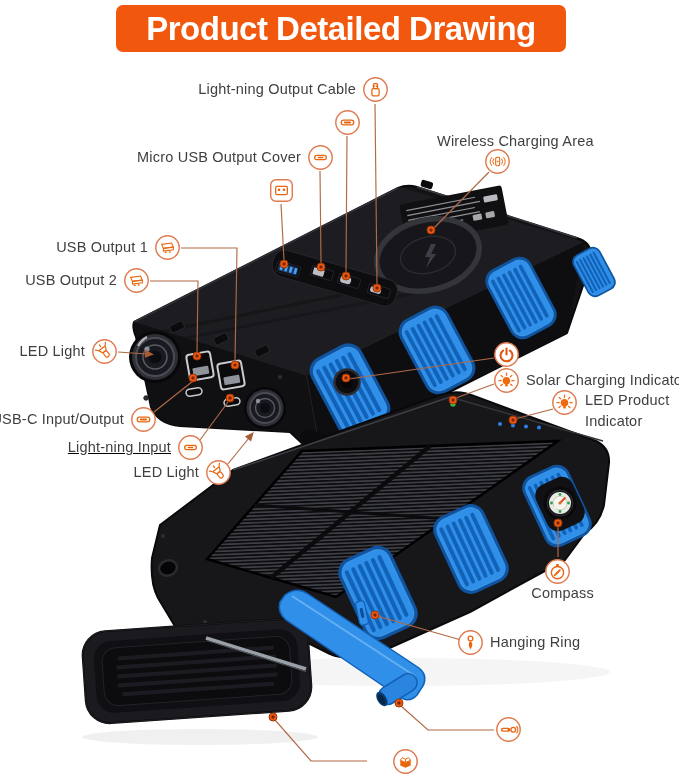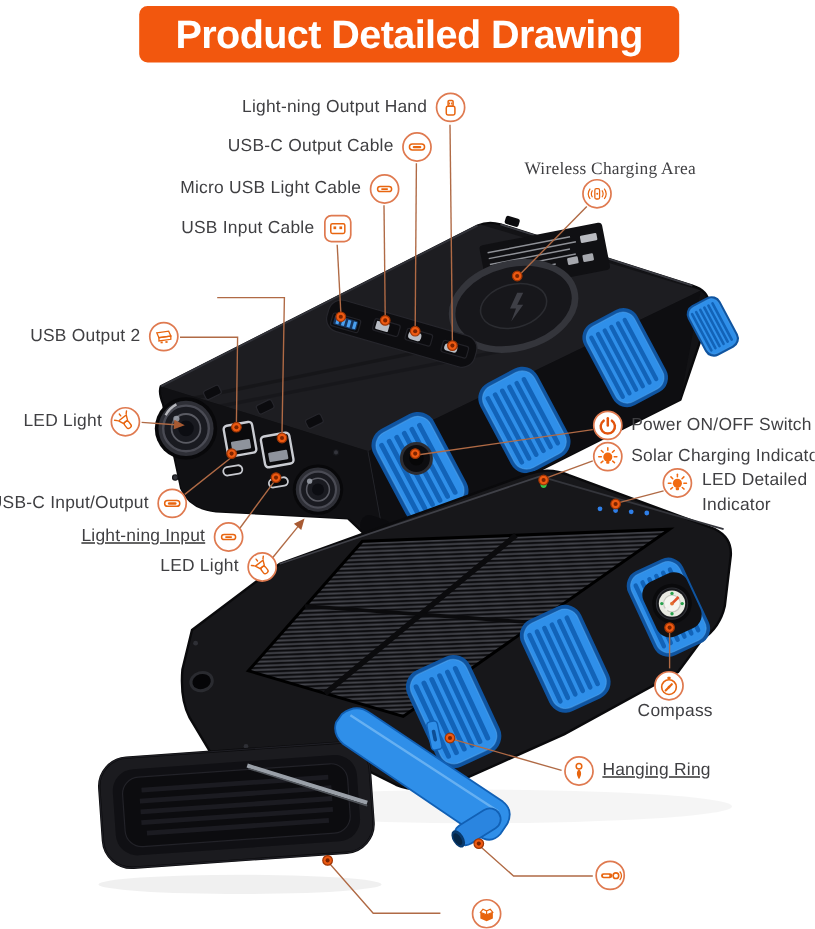--- a/index.html
+++ b/index.html
@@ -312,58 +312,66 @@
       <circle cx="273" cy="717" r="1.7"></circle>
     </g>
   </g>
 </svg>
 
 <div class="banner">
   <span>Product Detailed Drawing</span>
 </div>
 
 <div class="lblrow" style="right:290px;top:76px;">
-  <span class="lbltxt">Light-ning Output Hand</span>
+  <span class="lbltxt">Light-ning Output Cable</span>
   <svg class="ic" viewBox="0 0 30 30">
     <circle cx="15" cy="15" r="13" fill="#fff" stroke="#df7a50" stroke-width="1.6"></circle>
     <rect x="11" y="14" width="8" height="8" rx="1.5" fill="none" stroke="#e8650f" stroke-width="1.4"></rect>
     <rect x="12.7" y="8.6" width="4.6" height="5.4" rx="1" fill="none" stroke="#e8650f" stroke-width="1.4"></rect>
     <line x1="14" y1="10.5" x2="14" y2="12.3" stroke="#e8650f" stroke-width="1.1"></line>
     <line x1="16" y1="10.5" x2="16" y2="12.3" stroke="#e8650f" stroke-width="1.1"></line>
   </svg>
 </div>
 
 <div class="lblrow" style="right:318px;top:109px;">
-  <span class="lbltxt">USB-C Output Cable</span>
   <svg class="ic" viewBox="0 0 30 30">
     <circle cx="15" cy="15" r="13" fill="#fff" stroke="#df7a50" stroke-width="1.6"></circle>
     <rect x="8" y="12.3" width="14" height="5.4" rx="2.7" fill="none" stroke="#e8650f" stroke-width="1.4"></rect>
     <rect x="11" y="14" width="8" height="2.2" rx="1.1" fill="#e8650f"></rect>
   </svg>
 </div>
 
 <div class="lblrow" style="right:345px;top:144px;">
-  <span class="lbltxt">Micro USB Light Cable</span>
+  <span class="lbltxt">Micro USB Output Cover</span>
   <svg class="ic" viewBox="0 0 30 30">
     <circle cx="15" cy="15" r="13" fill="#fff" stroke="#df7a50" stroke-width="1.6"></circle>
     <rect x="8.5" y="12.6" width="13" height="4.8" rx="2.4" fill="none" stroke="#e8650f" stroke-width="1.4"></rect>
     <rect x="11.8" y="14.2" width="6.4" height="1.7" rx="0.8" fill="#e8650f"></rect>
   </svg>
 </div>
 
 <div class="lblrow" style="right:384px;top:177px;">
-  <span class="lbltxt">USB Input Cable</span>
   <svg class="ic" viewBox="0 0 30 30">
     <rect x="3" y="3" width="24" height="24" rx="6" fill="#fff" stroke="#df7a50" stroke-width="1.6"></rect>
     <rect x="8.5" y="10.5" width="13" height="9" rx="1.5" fill="none" stroke="#e8650f" stroke-width="1.4"></rect>
     <rect x="11" y="13" width="2.5" height="2.5" fill="#e8650f"></rect>
     <rect x="16.5" y="13" width="2.5" height="2.5" fill="#e8650f"></rect>
   </svg>
 </div>
 
+<div class="lblrow" style="right:498px;top:234px;">
+  <span class="lbltxt">USB Output 1</span>
+  <svg class="ic" viewBox="0 0 30 30">
+    <circle cx="15" cy="15" r="13" fill="#fff" stroke="#df7a50" stroke-width="1.6"></circle>
+    <path d="M8.5,11.5 L19.5,10 L21.5,14.5 L10.5,16 Z" fill="none" stroke="#e8650f" stroke-width="1.2"></path>
+    <path d="M10.5,16 L21.5,14.5 L21.5,17.5 L10.5,19 Z" fill="none" stroke="#e8650f" stroke-width="1.2"></path>
+    <rect x="12" y="19.6" width="2" height="1.6" fill="#e8650f"></rect>
+    <rect x="16.5" y="19.2" width="2" height="1.6" fill="#e8650f"></rect>
+  </svg>
+</div>
 
 <div class="lblrow" style="right:529px;top:267px;text-align:right;">
   <span class="lbltxt">USB Output 2</span>
   <svg class="ic" viewBox="0 0 30 30">
     <circle cx="15" cy="15" r="13" fill="#fff" stroke="#df7a50" stroke-width="1.6"></circle>
     <path d="M8.5,11.5 L19.5,10 L21.5,14.5 L10.5,16 Z" fill="none" stroke="#e8650f" stroke-width="1.2"></path>
     <path d="M10.5,16 L21.5,14.5 L21.5,17.5 L10.5,19 Z" fill="none" stroke="#e8650f" stroke-width="1.2"></path>
     <rect x="12" y="19.6" width="2" height="1.6" fill="#e8650f"></rect>
     <rect x="16.5" y="19.2" width="2" height="1.6" fill="#e8650f"></rect>
   </svg>
@@ -408,40 +416,39 @@
     <g transform="rotate(-38 15 15)" stroke="#e8650f" fill="none" stroke-width="1.3" stroke-linecap="round">
       <path d="M10.5,10.5 h9 l-2,4.5 h-5 Z"></path>
       <rect x="12.6" y="15" width="4.8" height="7" rx="2"></rect>
       <line x1="15" y1="8" x2="15" y2="5.8"></line>
       <line x1="9.8" y1="9.5" x2="8" y2="7.7"></line>
       <line x1="20.2" y1="9.5" x2="22" y2="7.7"></line>
     </g>
   </svg>
 </div>
 
-<div class="lblblock" style="left:437px;top:128px;font-family:Liberation Serif, serif;">
+<div class="lblblock" style="left:437px;top:128px;">
   <span class="lbltxt">Wireless Charging Area</span>
 </div>
 <svg class="icabs" style="left:484px;top:148px;" viewBox="0 0 30 30">
   <circle cx="15" cy="15" r="13" fill="#fff" stroke="#df7a50" stroke-width="1.6"></circle>
   <rect x="13" y="10.2" width="4.4" height="9.6" rx="1.4" fill="none" stroke="#e8650f" stroke-width="1.2"></rect>
   <circle cx="15.2" cy="15" r="0.9" fill="#e8650f"></circle>
   <path d="M10.8,11.8 a5.8,5.8 0 0 0 0,6.4" fill="none" stroke="#e8650f" stroke-width="1.1"></path>
   <path d="M19.6,11.8 a5.8,5.8 0 0 1 0,6.4" fill="none" stroke="#e8650f" stroke-width="1.1"></path>
   <path d="M8.7,10.2 a8,8 0 0 0 0,9.6" fill="none" stroke="#e8650f" stroke-width="1.1"></path>
   <path d="M21.7,10.2 a8,8 0 0 1 0,9.6" fill="none" stroke="#e8650f" stroke-width="1.1"></path>
 </svg>
 
 <div class="lblrow" style="left:493px;top:341px;">
   <svg class="ic" viewBox="0 0 30 30">
     <circle cx="15" cy="15" r="13" fill="#fff" stroke="#df7a50" stroke-width="1.6"></circle>
     <path d="M15,8.3 V15" stroke="#e2540e" stroke-width="2.3" stroke-linecap="round"></path>
     <path d="M11.2,10.6 a6.6,6.6 0 1 0 7.6,0" fill="none" stroke="#e2540e" stroke-width="2.3" stroke-linecap="round"></path>
   </svg>
-  <span class="lbltxt">Power ON/OFF Switch</span>
 </div>
 
 <div class="lblrow" style="left:493px;top:367px;">
   <svg class="ic" viewBox="0 0 30 30">
     <circle cx="15" cy="15" r="13" fill="#fff" stroke="#df7a50" stroke-width="1.6"></circle>
     <g stroke="#f26a10" stroke-width="1.4" stroke-linecap="round">
       <line x1="15" y1="9.2" x2="15" y2="6.8"></line>
           <line x1="19.3" y1="11" x2="21" y2="9.3"></line>
       <line x1="21" y1="15.2" x2="23.4" y2="15.2"></line>
           <line x1="10.7" y1="11" x2="9" y2="9.3"></line>
@@ -463,35 +470,35 @@
     <line x1="21" y1="15.2" x2="23.4" y2="15.2"></line>
         <line x1="10.7" y1="11" x2="9" y2="9.3"></line>
     <line x1="9" y1="15.2" x2="6.6" y2="15.2"></line>
         <line x1="19.5" y1="19.2" x2="21.2" y2="20.6"></line>
     <line x1="10.5" y1="19.2" x2="8.8" y2="20.6"></line>
   </g>
   <circle cx="15" cy="15.3" r="4.2" fill="#f26a10"></circle>
   <rect x="13.5" y="19" width="3" height="2.6" rx="0.8" fill="#f26a10"></rect>
 </svg>
 <div class="lblblock" style="left:585px;top:390px;width:100px;line-height:20.5px;">
-  <span>LED Detailed Indicator</span>
+  <span>LED Product Indicator</span>
 </div>
 
 <svg class="icabs" style="left:544px;top:558px;" viewBox="0 0 30 30">
   <circle cx="15" cy="15" r="13" fill="#fff" stroke="#df7a50" stroke-width="1.6"></circle>
   <circle cx="15" cy="16.2" r="6.8" fill="none" stroke="#e8650f" stroke-width="1.5"></circle>
   <rect x="13.5" y="6.6" width="3" height="2.4" rx="0.7" fill="#e8650f"></rect>
   <path d="M11.9,19.3 L17.6,13.5" stroke="#e8650f" stroke-width="2" stroke-linecap="round"></path>
   <circle cx="15" cy="16.2" r="1.2" fill="#e8650f"></circle>
 </svg>
 <div class="lblblock" style="left:514px;top:585px;width:80px;text-align:right;">
   <span>Compass</span>
 </div>
 
-<div class="lblrow" style="left:469px;top:629px;text-decoration:underline;">
+<div class="lblrow" style="left:457px;top:629px;">
   <svg class="ic" viewBox="0 0 30 30">
     <circle cx="15" cy="15" r="13" fill="#fff" stroke="#df7a50" stroke-width="1.6"></circle>
     <circle cx="15" cy="10.6" r="2.6" fill="none" stroke="#e8650f" stroke-width="1.4"></circle>
     <path d="M15,13.4 C12.2,15.8 12.6,19 15,22.6 C17.4,19 17.8,15.8 15,13.4 Z" fill="#e8650f"></path>
   </svg>
   <span class="lbltxt">Hanging Ring</span>
 </div>
 
 <div class="lblrow" style="left:495px;top:716px;">
   <svg class="ic" viewBox="0 0 30 30">

